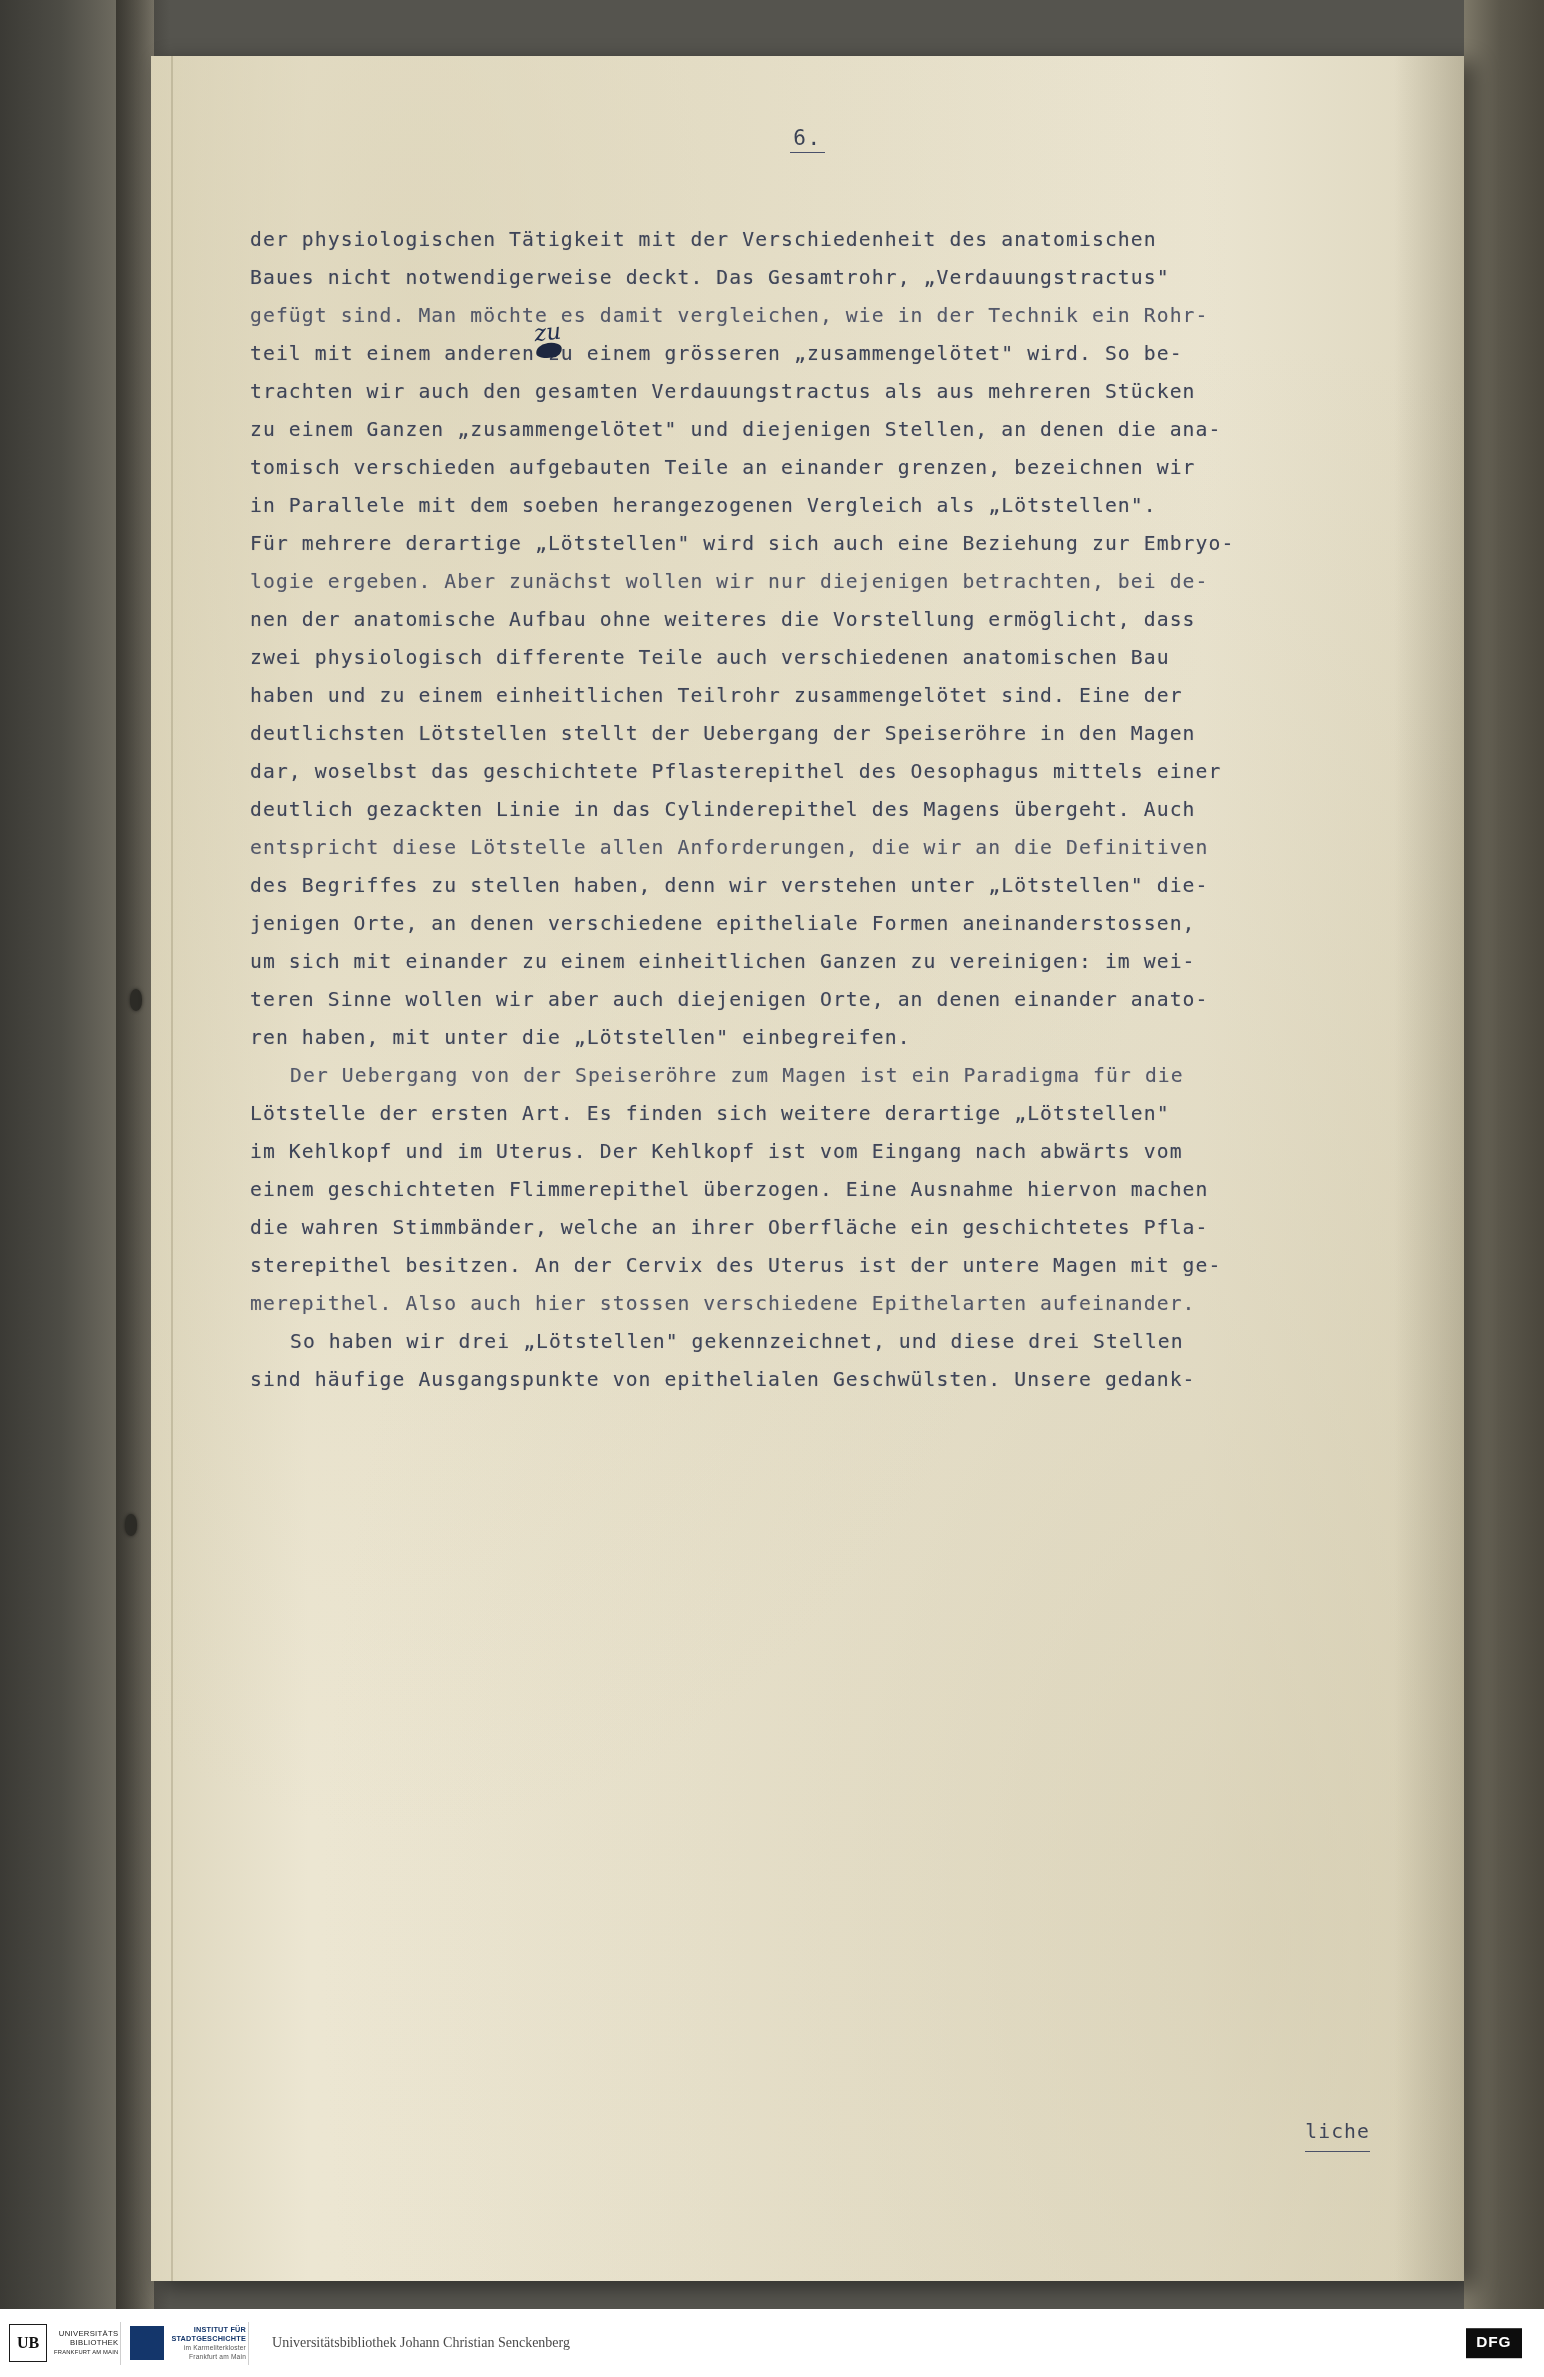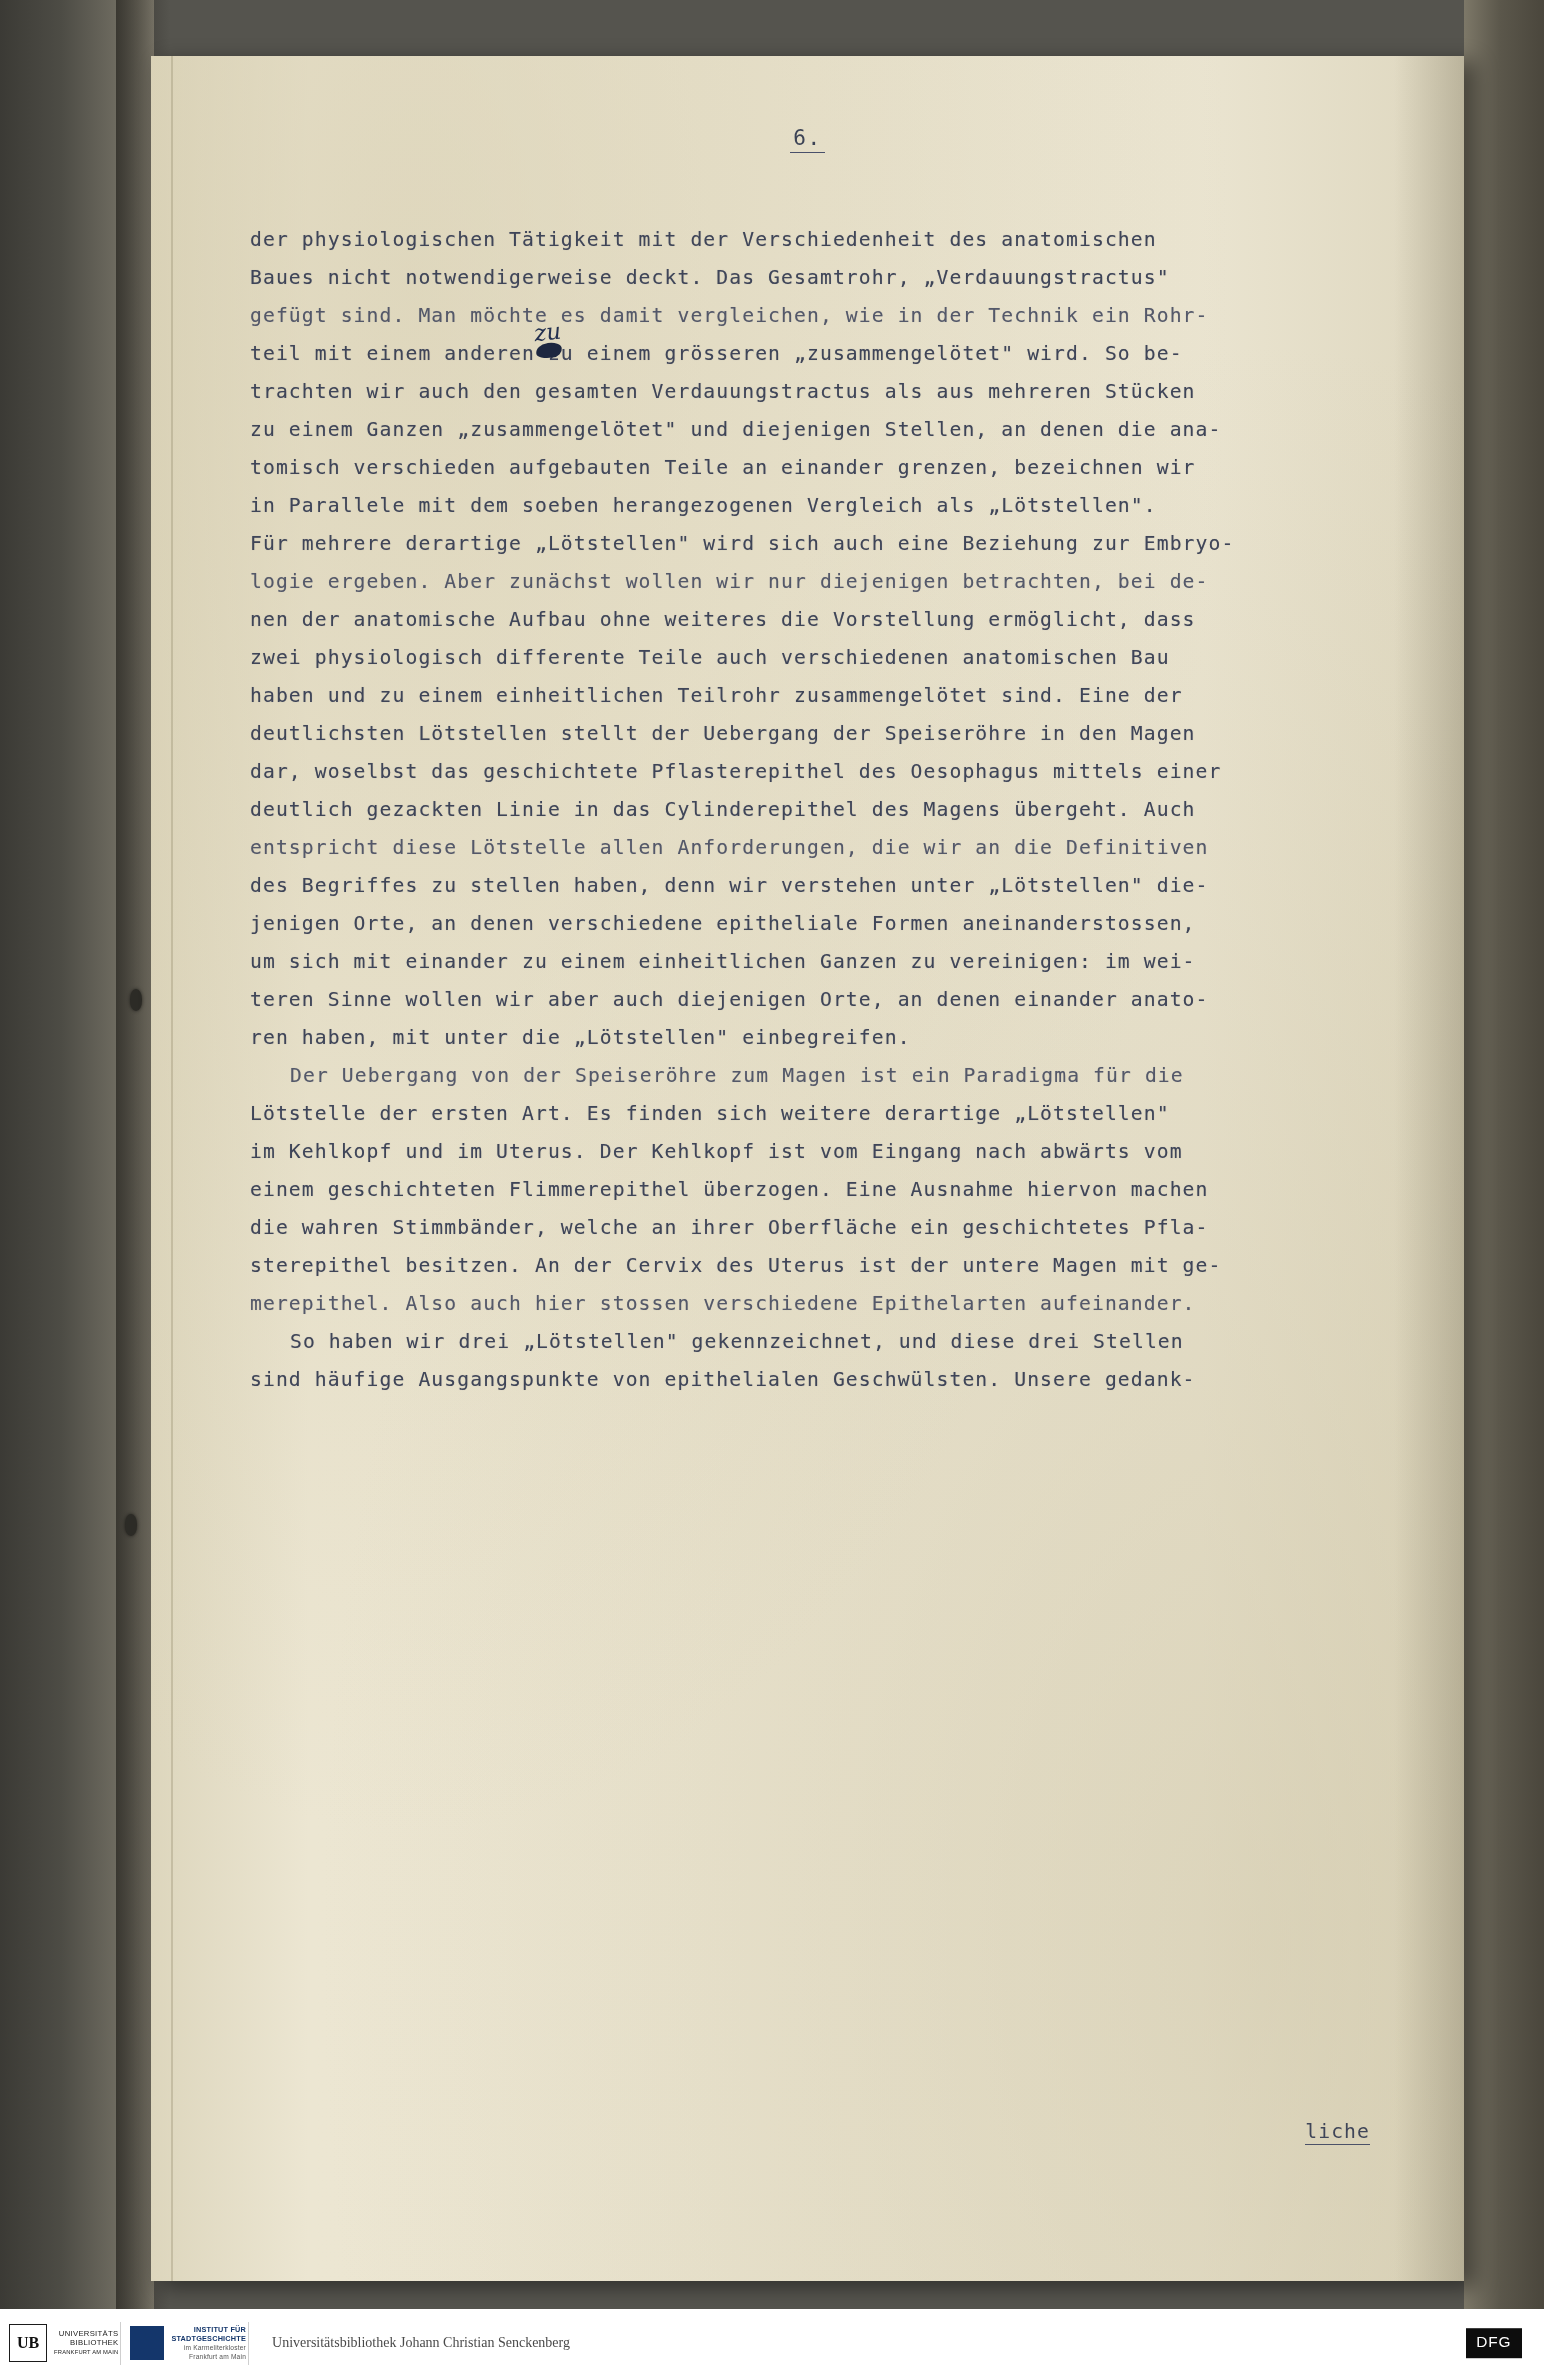--- a/index.html
+++ b/index.html
@@ -138,21 +138,21 @@
 
   
   #tail-word {
     position: absolute;
     right: 94px;
     top: 2064px;
     font-size: 19.7px;
     letter-spacing: 1.1px;
     color: #3f4558;
     border-bottom: 1.5px solid #4b5168;
-    padding-bottom: 1px;
+    padding-bottom: 8px;
   }
 
   
   #footer {
     position: absolute;
     left: 0; bottom: 0;
     width: 1545px; height: 68px;
     background: #ffffff;
     display: flex;
     align-items: center;
@@ -217,21 +217,21 @@
     margin-left: 23px;
   }
   #dfg-logo {
     position: absolute;
     right: 23px;
     top: 50%;
     transform: translateY(-50%);
     background: #0d0d0d;
     color: #ffffff;
     font-family: "Liberation Sans", sans-serif;
-    font-weight: normal;
+    font-weight: bold;
     font-size: 15.4px;
     letter-spacing: 0.8px;
     padding: 5.4px 10.8px 6.2px 10.8px;
   }
 </style>
 </head>
 <body>
 
 <div id="scan">
 

